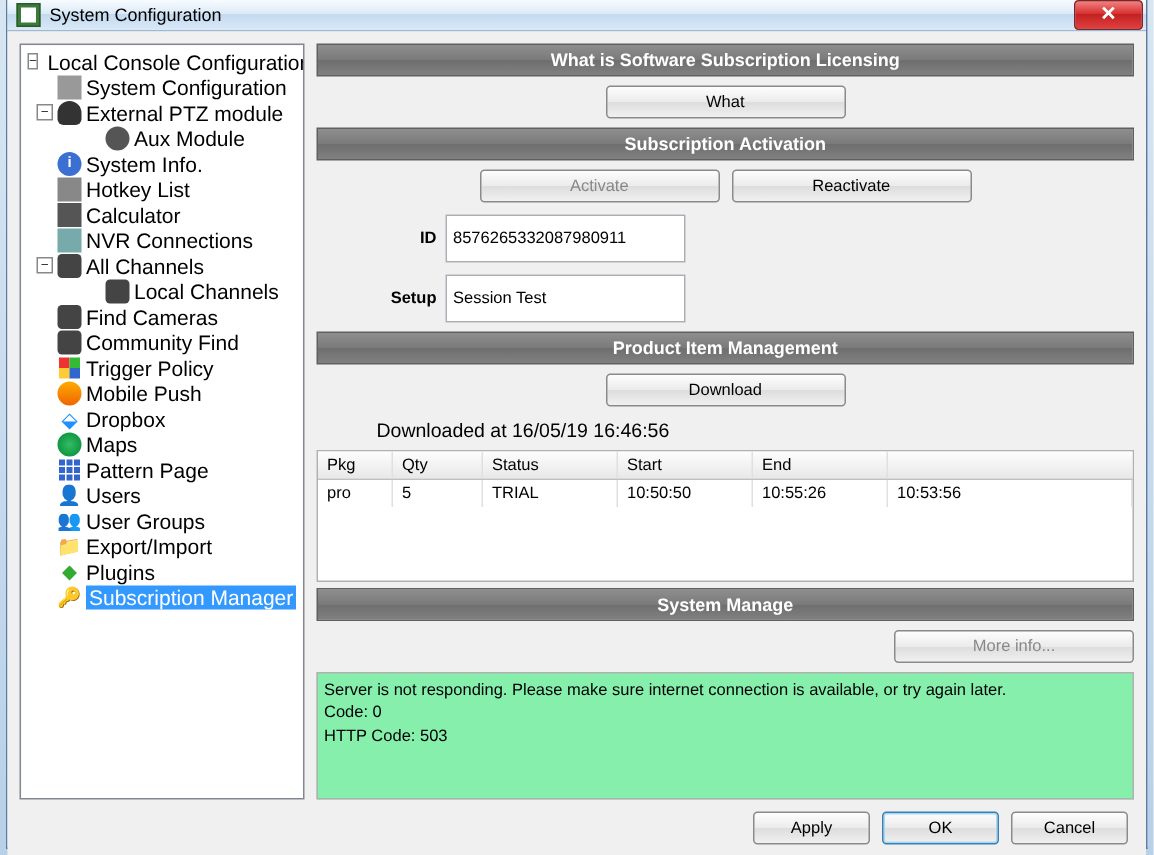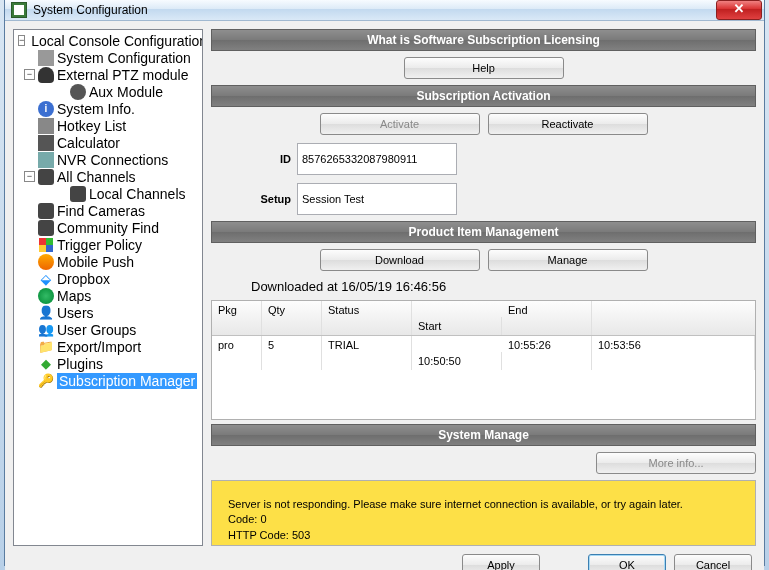--- a/index.html
+++ b/index.html
@@ -148,61 +148,60 @@
 .form-row input {
   width: 160px; height: 32px;
   border: 1px solid #abadb3;
   padding: 0 4px;
   font-size: 11px;
 }
 .dl-label { padding: 2px 4px; font-size: 13px; margin-left: 36px; }
 .table {
   border: 1px solid #b0b0b0;
   background: #fff;
-  height: 120px;
+  height: 88px;
   display: flex;
   flex-direction: column;
 }
 .thead, .trow { display: flex; }
 .thead {
   background: linear-gradient(to bottom, #fdfdfd, #e8e8e8);
   border-bottom: 1px solid #c0c0c0;
 }
 .th, .td {
   padding: 3px 6px;
   font-size: 11px;
   border-right: 1px solid #e0e0e0;
   overflow: hidden;
 }
 .th { font-weight: normal; }
 .col-pkg { width: 50px; }
 .col-qty { width: 60px; }
 .col-status { width: 90px; }
-.col-start { width: 90px; margin-top: 16px; }
+.col-start { width: 90px; }
 .col-end { width: 90px; }
 .col-trial { flex: 1; }
 .message-box {
   border: 1px solid #b0b0b0;
-  background: #fde047;
-  padding: 16px;
-  height: 66px;
+  background: #86efac;
+  padding: 4px;
+  height: 85px;
   font-size: 11px;
   line-height: 1.4;
 }
 .bottom-buttons {
   display: flex;
   justify-content: flex-end;
   gap: 8px;
   padding: 8px 4px 0 4px;
 }
 .bottom-buttons .btn { width: 78px; }
 .btn.default-btn {
   border: 1px solid #3c7fb1;
   box-shadow: inset 0 0 0 1px #a7d9f5;
-  margin-left: 40px;
 }
 
 .ic-grid { background: #4a6aa5; }
 .ic-cyl { background: #bbb; border-radius: 3px; }
 .ic-ptz { background: #333; border-radius: 8px 8px 4px 4px; }
 .ic-info { background: #3b6fd1; border-radius: 50%; color:#fff; font-weight:bold; font-size:10px;}
 .ic-key { background: #888; }
 .ic-calc { background: #555; }
 .ic-nvr { background: #7aa; }
 .ic-cam { background: #444; border-radius: 3px; }
@@ -343,20 +342,38 @@
                   </div>
                 </li>
               <li>
                   <div class="node indent1">
                     <span class="icon ic-maps"></span>
                     <span class="node-label">Maps</span>
                   </div>
                 </li>
               <li>
                   <div class="node indent1">
+                    <span class="icon">
+                      <span class="ic-pat">
+                        <span></span>
+                        <span></span>
+                        <span></span>
+                        <span></span>
+                        <span></span>
+                        <span></span>
+                        <span></span>
+                        <span></span>
+                        <span></span>
+                      </span>
+                    </span>
+                    <span class="node-label">Pattern Page</span>
+                  </div>
+                </li>
+              <li>
+                  <div class="node indent1">
                     <span class="icon ic-users">👤</span>
                     <span class="node-label">Users</span>
                   </div>
                 </li>
               <li>
                   <div class="node indent1">
                     <span class="icon ic-users">👥</span>
                     <span class="node-label">User Groups</span>
                   </div>
                 </li>
@@ -380,41 +397,40 @@
                 </li>
             </ul>
           </li>
         </ul>
       </div>
 
       <div class="right-panel">
 
         <div class="section-header">What is Software Subscription Licensing</div>
         <div class="btn-row">
-            <button class="btn">Help</button>
+            <button class="btn">What</button>
           </div>
 
         <div class="section-header">Subscription Activation</div>
         <div class="btn-row">
           <button class="btn" disabled="">Activate</button>
           <button class="btn">Reactivate</button>
         </div>
         <div class="form-row">
           <label>ID</label>
           <input type="text" value="8576265332087980911" style="">
         </div>
         <div class="form-row">
           <label>Setup</label>
           <input type="text" value="Session Test" style="">
         </div>
 
         <div class="section-header">Product Item Management</div>
         <div class="btn-row">
           <button class="btn">Download</button>
-          <button class="btn">Manage</button>
         </div>
         <div class="dl-label">Downloaded at 16/05/19 16:46:56</div>
 
         <div class="table">
           <div class="thead">
             <div class="th col-pkg">Pkg</div>
             <div class="th col-qty">Qty</div>
             <div class="th col-status">Status</div>
             <div class="th col-start">Start</div>
             <div class="th col-end">End</div>

